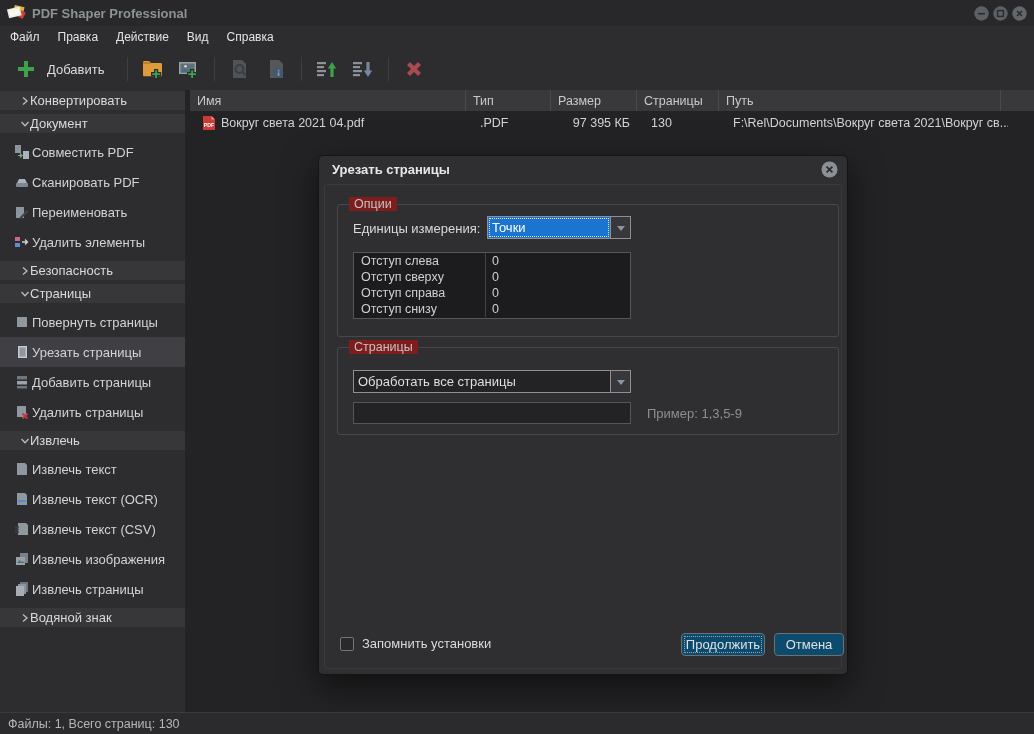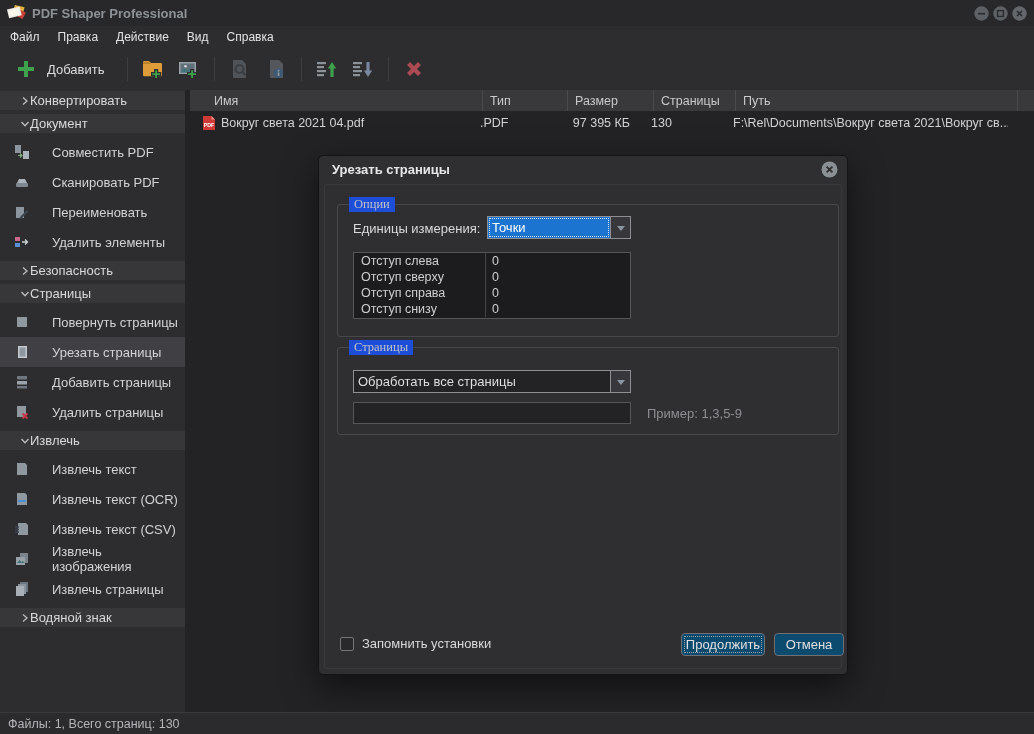--- a/index.html
+++ b/index.html
@@ -30,52 +30,52 @@
   .tb-sep { width:1px; height:24px; background:#3e3e42; margin:0 7px; }
   .tb-icon { display:flex; align-items:center; }
 
   
   .body { position:absolute; top:90px; left:0; right:0; bottom:22px; background:#232325; }
   .sidebar { position:absolute; top:0; left:0; width:185px; height:100%; background:#2d2d2f;
     padding-top:1px; overflow:hidden; }
   .sb-cat { height:19px; margin-bottom:4px; background:#37373a; display:flex; align-items:center;
     gap:0; padding-left:20px; font-size:13px; color:#d9d9db; }
   .sb-cat + .sb-cat { margin-top:0; }
-  .sb-item { height:30px; display:flex; align-items:center; gap:22px; padding-left:14px;
+  .sb-item { height:30px; display:flex; align-items:center; gap:2px; padding-left:14px;
     font-size:13px; color:#d3d3d6; }
   .sb-item.selected { background:#404044; }
   .sb-item .ic, .sb-cat .ch { display:flex; align-items:center; flex:0 0 auto; }
   .sb-item + .sb-cat { margin-top:4px; }
 
   .main { position:absolute; left:190px; right:0; top:0; bottom:0; background:#232325; }
   .table-header { position:absolute; top:0; left:0; right:0; height:21px; background:#39393c;
     display:flex; font-size:12.5px; color:#c9c9cc; }
   .th { display:flex; align-items:center; padding-left:7px; border-left:1px solid #4a4a4e;
     overflow:hidden; white-space:nowrap; }
-  .th:first-child { border-left:none;margin-left:17px; }
+  .th:first-child { border-left:none; }
   .th.fill { flex:1; }
   .table-row { position:absolute; top:21px; left:8px; right:0; height:23px; display:flex;
     align-items:center; font-size:12.5px; color:#d2d2d5; }
   .td { display:flex; align-items:center; padding-left:7px; overflow:hidden; white-space:nowrap; }
   .td.name { gap:5px; padding-left:4px; }
   .td.size { justify-content:flex-end; padding-right:14px; }
 
   
   .dialog { position:absolute; left:318px; top:155px; width:530px; height:520px;
     background:#2f2f32; border:1px solid #141416; border-radius:5px;
     box-shadow:0 12px 34px rgba(0,0,0,.55); }
   .dlg-title { position:absolute; top:0; left:0; right:0; height:27px; display:flex;
     align-items:center; padding:0 13px; font-size:13px; font-weight:bold; color:#e7e7e9; }
   .dlg-close { position:absolute; top:5px; right:9px; width:17px; height:17px; }
   .dlg-frame { position:absolute; left:5px; right:5px; top:28px; bottom:5px;
     border:1px solid #3a3a3e; border-radius:3px; }
 
   .grp { position:absolute; border:1px solid #48484c; border-radius:3px; }
-  .grp-label { position:absolute; top:-8px; left:11px; background:#1d4ed8; padding:0 5px;
-    font-size:12.5px; color:#c2c2c5;font-family:Liberation Serif, serif; }
+  .grp-label { position:absolute; top:-8px; left:11px; background:#7f1d1d; padding:0 5px;
+    font-size:12.5px; color:#c2c2c5; }
   #grp-options { left:18px; top:48px; width:502px; height:133px; }
   #grp-pages   { left:18px; top:191px; width:502px; height:88px; }
 
   .units-label { position:absolute; left:15px; top:16px; font-size:13px; color:#dadadd; }
   .combo { position:absolute; height:23px; background:#232325; border:1px solid #8f8f93;
     display:flex; }
   .combo .val { flex:1; display:flex; align-items:center; padding:0 4px; font-size:13px;
     color:#dedee0; overflow:hidden; white-space:nowrap; }
   .combo.focused .val { background:#1a74d0; color:#fff; outline:1px dotted #dde3e9;
     outline-offset:-2px; }

